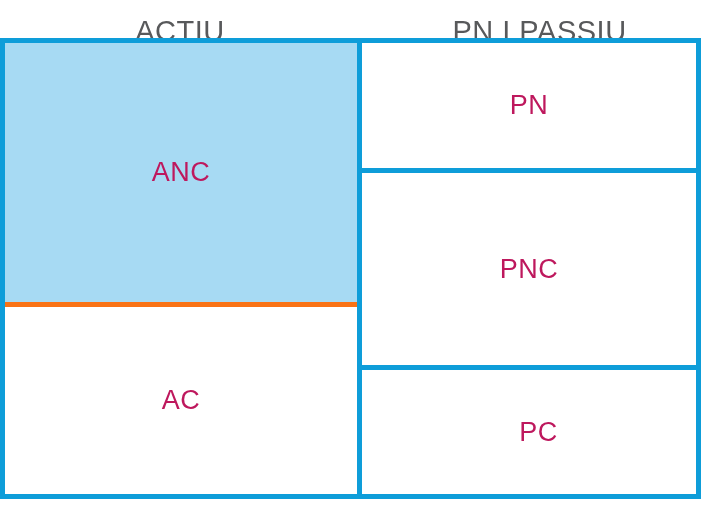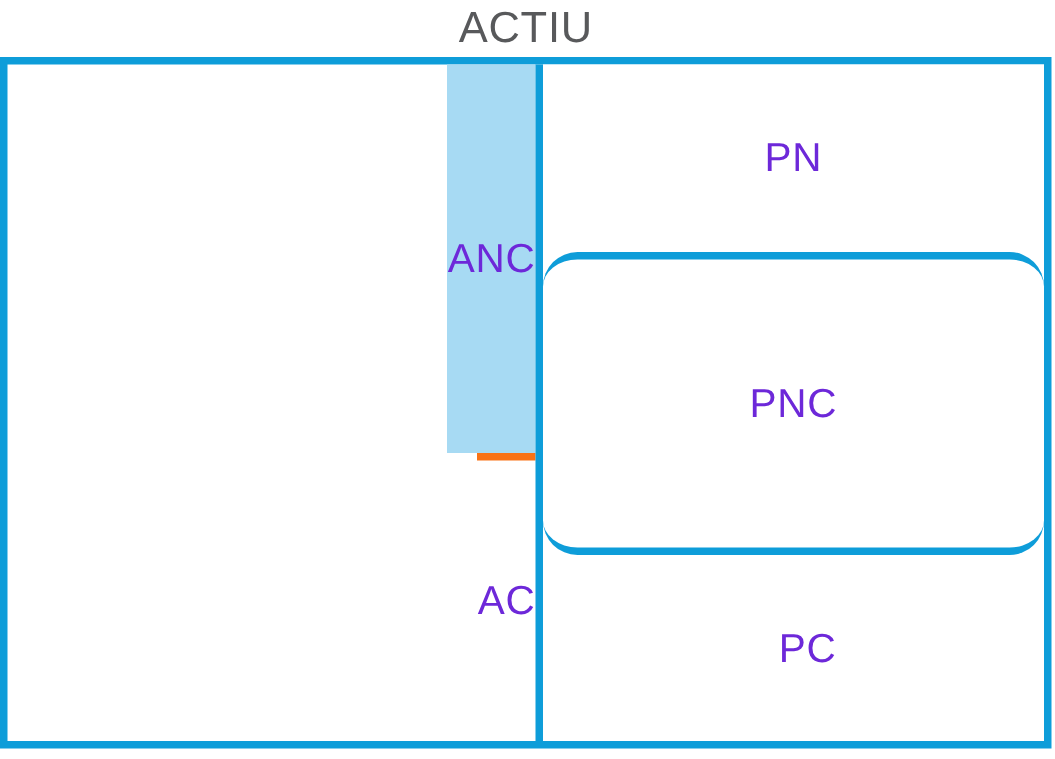--- a/index.html
+++ b/index.html
@@ -10,26 +10,25 @@
   }
   .canvas {
     position: relative;
     width: 703px;
     height: 506px;
     background: #ffffff;
     overflow: hidden;
   }
   .titles-row {
     position: absolute;
-    top: 0;
+    top: 12px;
     left: 0;
     width: 701px;
     height: 38px;
     display: flex;
-    justify-content: center;
   }
   .title {
     display: flex;
     align-items: center;
     justify-content: center;
     color: #58595b;
     font-size: 29px;
     line-height: 1;
     letter-spacing: 0.5px;
     white-space: nowrap;
@@ -44,67 +43,66 @@
     width: 691px;   
     height: 451px;  
     border: 5px solid #0e9dd9;
     display: flex;
     background: #ffffff;
   }
   .col-left {
     width: 352px;
     display: flex;
     flex-direction: column;
-    align-items: flex-end;
   }
   .col-right {
     flex: 1;
     border-left: 5px solid #0e9dd9;
     display: flex;
     flex-direction: column;
   }
   .cell {
     display: flex;
     align-items: center;
     justify-content: center;
-    color: #6d28d9;
+    color: #be185d;
     font-size: 27px;
     line-height: 1;
     letter-spacing: 0.5px;
     background: #ffffff;
   }
   .cell-anc {
     height: 259px;
     background: #a7daf3;
   }
   .cell-ac {
     flex: 1;
     border-top: 5px solid #f97316;
   }
   .cell-pn {
     height: 125px;
   }
   .cell-pnc {
     height: 192px;
     border-top: 5px solid #0e9dd9;
     border-bottom: 5px solid #0e9dd9;
-    border-radius: 23px;
   }
   .cell-pc {
     flex: 1;
     margin-left: 19px;
   }
 </style>
 </head>
 <body>
 
 <div class="canvas">
 
   <div class="titles-row">
     <div class="title title-left">ACTIU</div>
+    <div class="title title-right">PN I PASSIU</div>
   </div>
 
   <div class="sheet">
 
     <div class="col-left">
       <div class="cell cell-anc">
         <span>ANC</span>
       </div>
       <div class="cell cell-ac">
         <span>AC</span>

